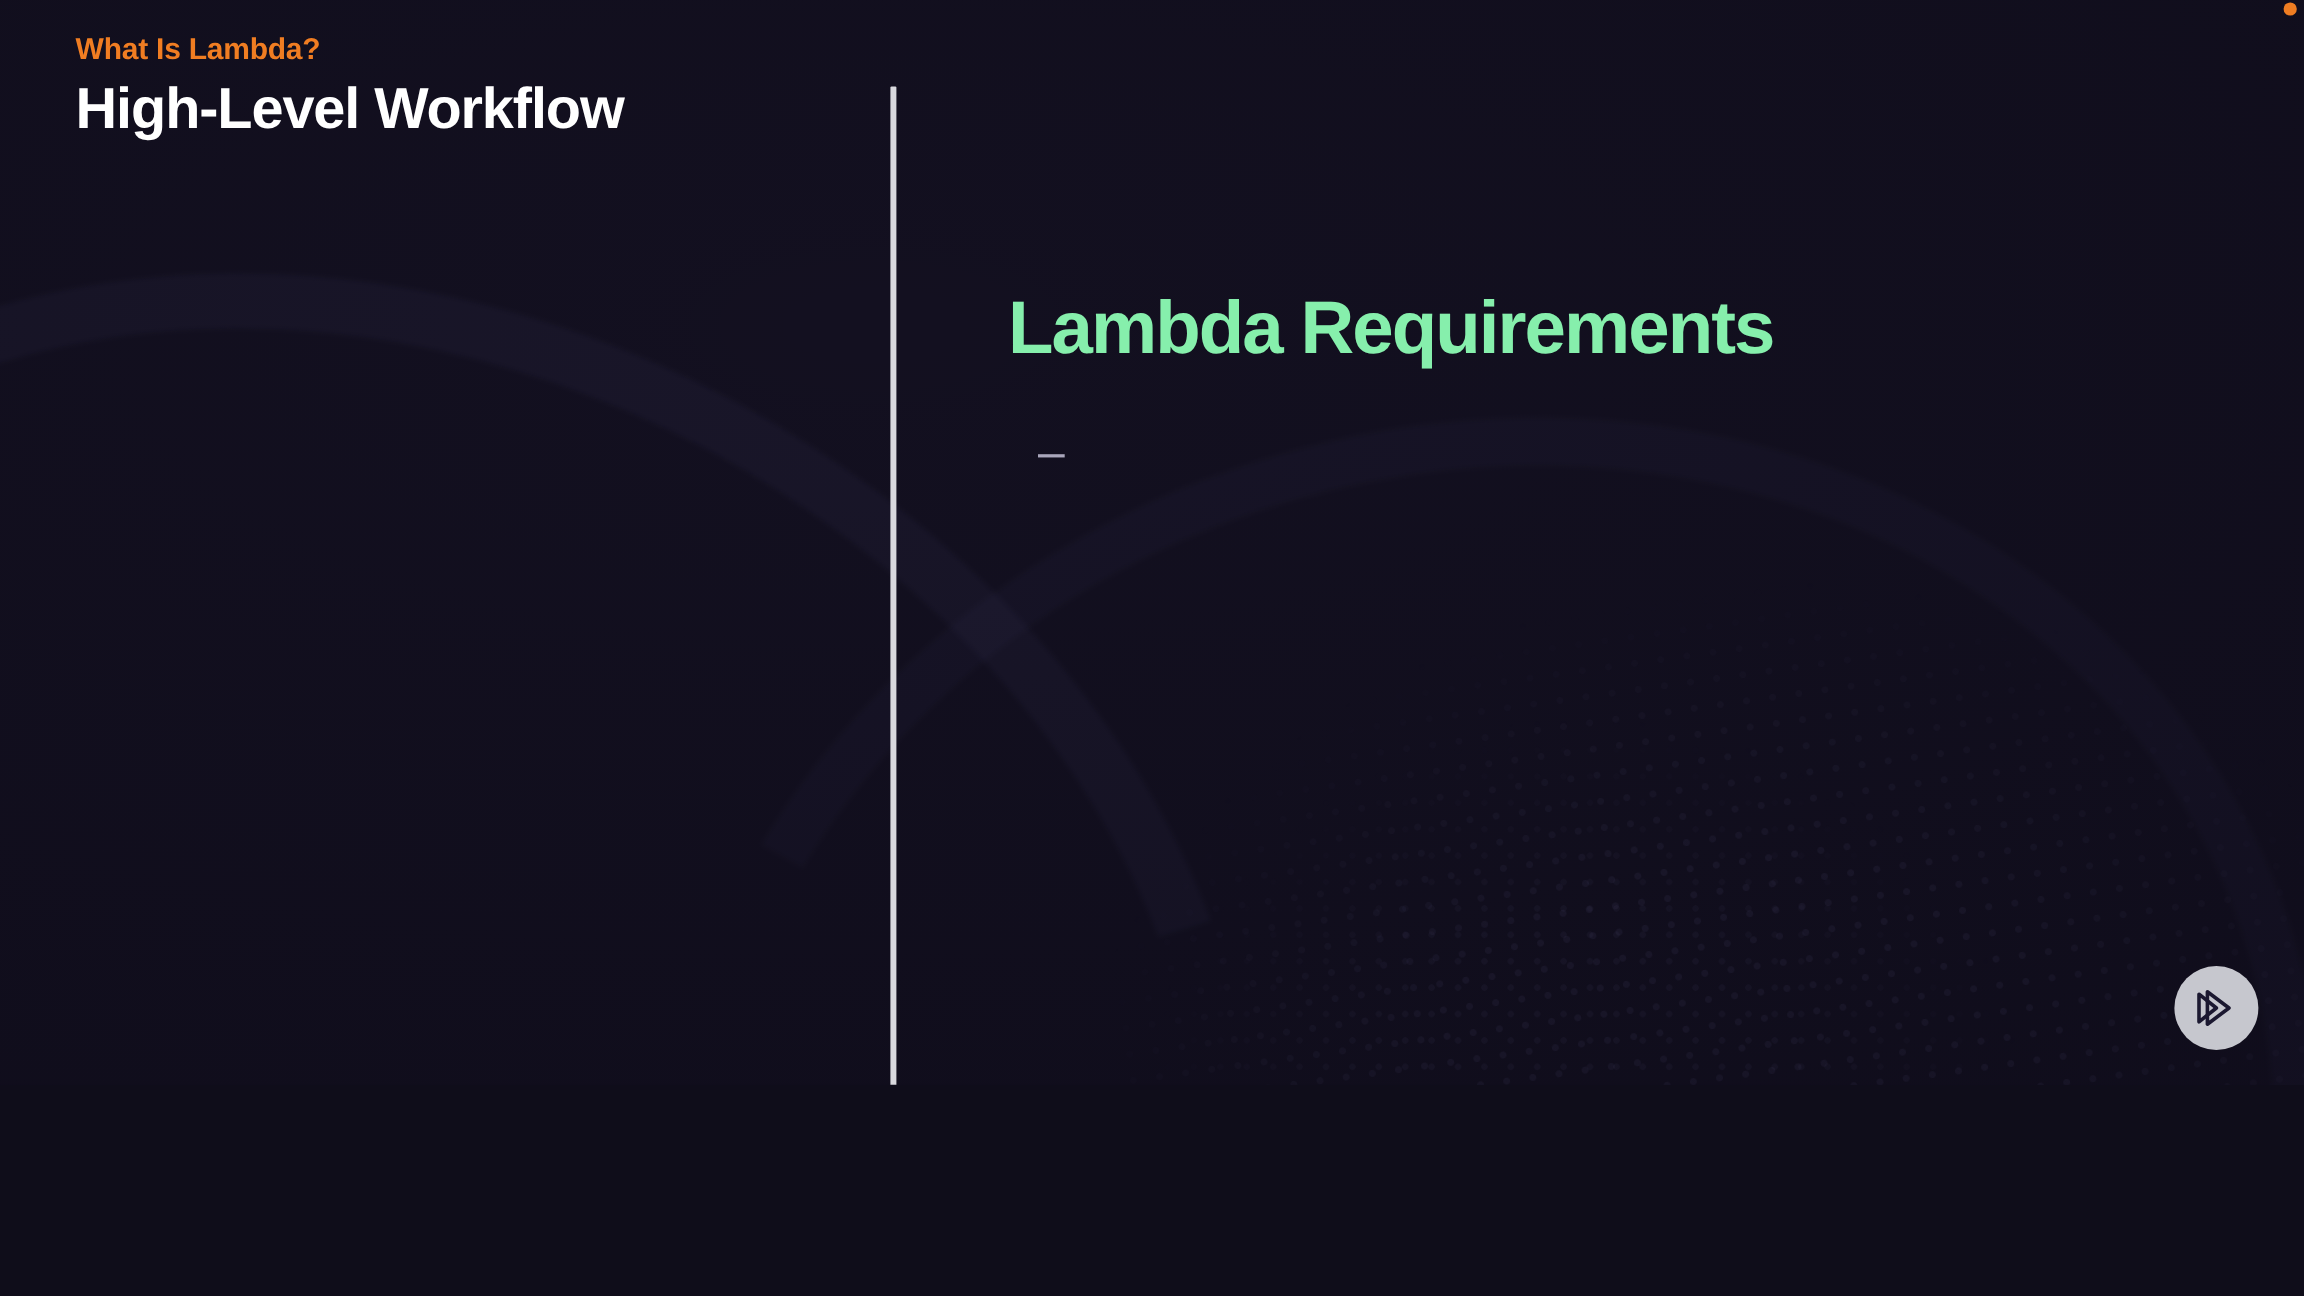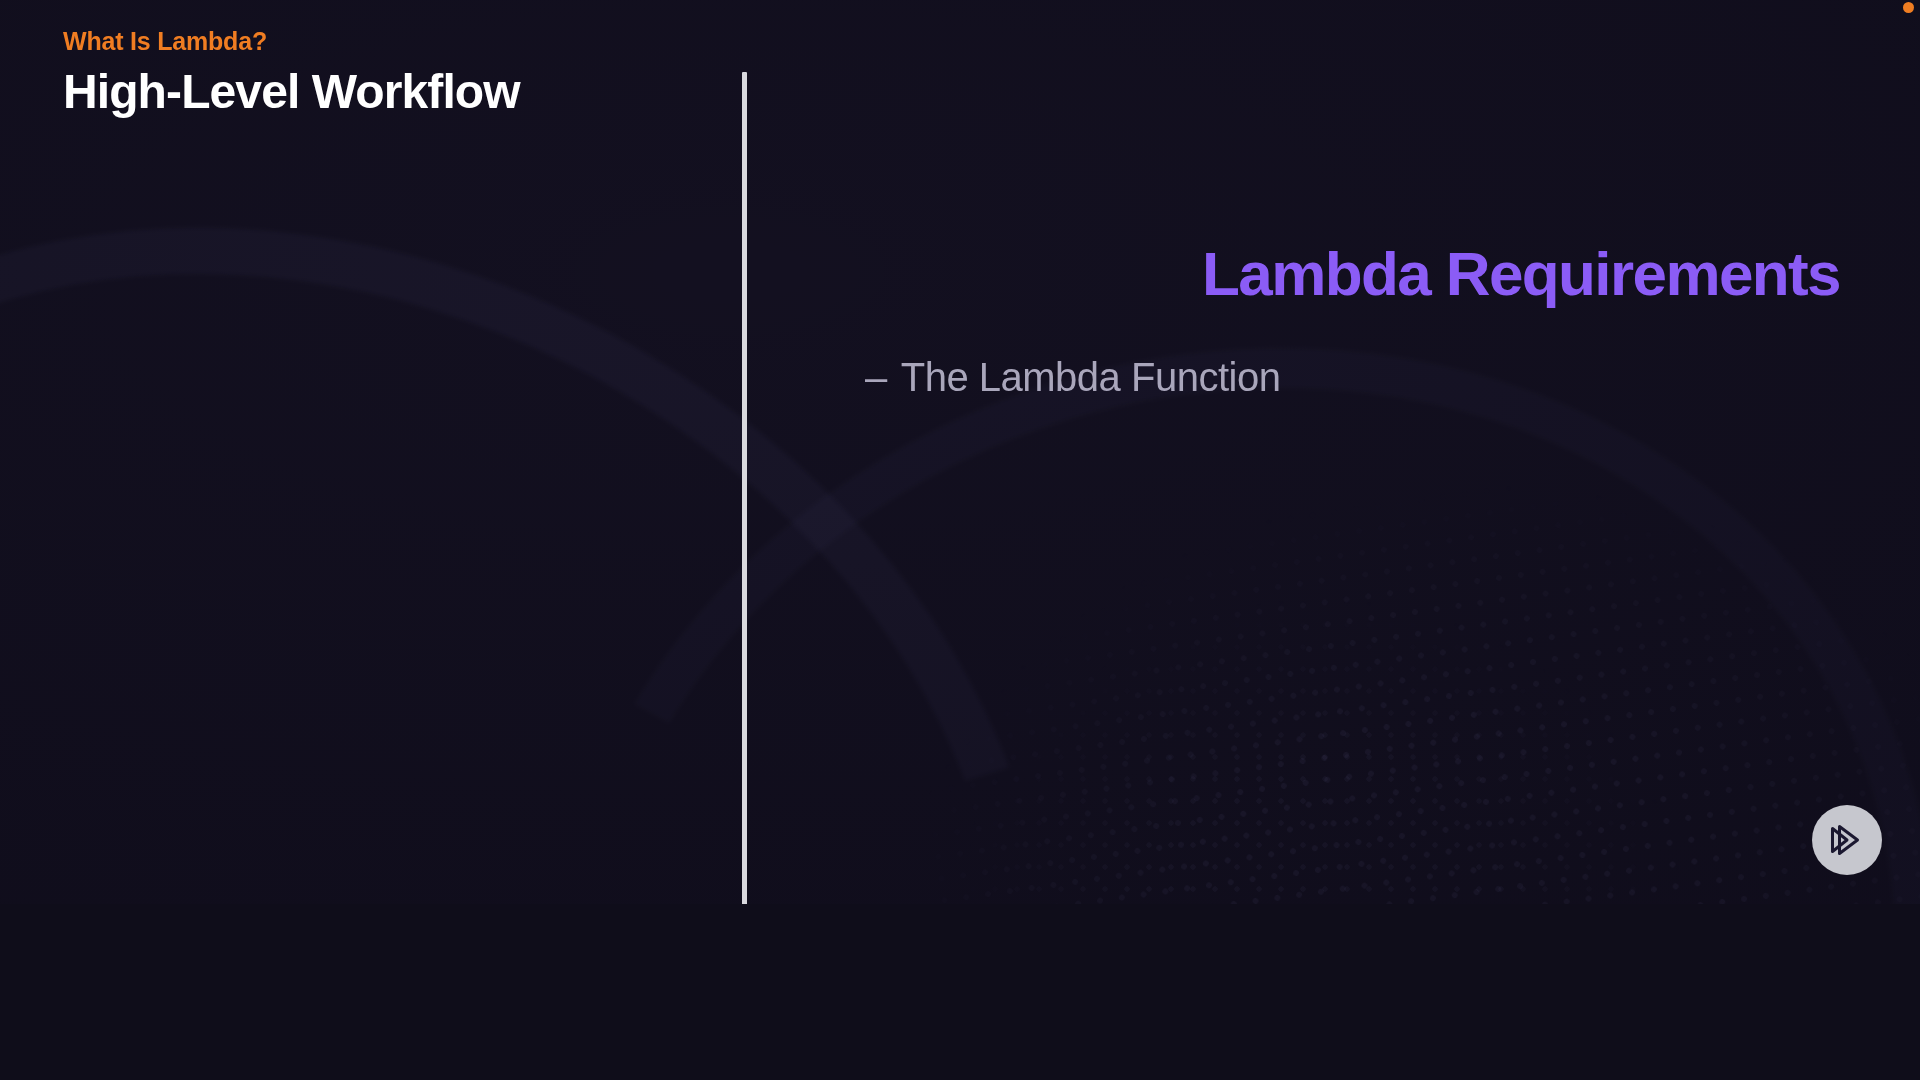--- a/index.html
+++ b/index.html
@@ -152,27 +152,26 @@
 
   
   .content {
     position: absolute;
     left: 840px;
     top: 240px;
     width: 1000px;
   }
 
   .content-title {
-    color: #8b5cf6;
+    color: #86efac;
     font-size: 62px;
     font-weight: 700;
     letter-spacing: -1.6px;
     line-height: 1.1;
     white-space: nowrap;
-    text-align: right;
   }
 
   .bullet-list {
     margin-top: 42px;
     padding-left: 25px;
     list-style: none;
   }
 
   .bullet-item {
     display: flex;
@@ -231,21 +230,20 @@
   </div>
 
   <div class="divider"></div>
 
   <div class="content">
     <div class="content-title">Lambda Requirements</div>
 
     <ul class="bullet-list">
       <li class="bullet-item">
         <span class="bullet-dash">–</span>
-        <span class="bullet-label">The Lambda Function</span>
       </li>
     </ul>
   </div>
 
   <button class="play-button">
     <span>
       <svg width="40" height="38" viewBox="0 0 40 38" fill="none" aria-hidden="true">
         <path d="M12.5 5.5 L30.5 19 L12.5 32.5 Z" stroke="#1b1830" stroke-width="3" stroke-linejoin="round" fill="none"></path>
         <path d="M5.5 7.5 L20 19 L5.5 30.5 Z" stroke="#1b1830" stroke-width="3" stroke-linejoin="round" fill="none"></path>
       </svg>

